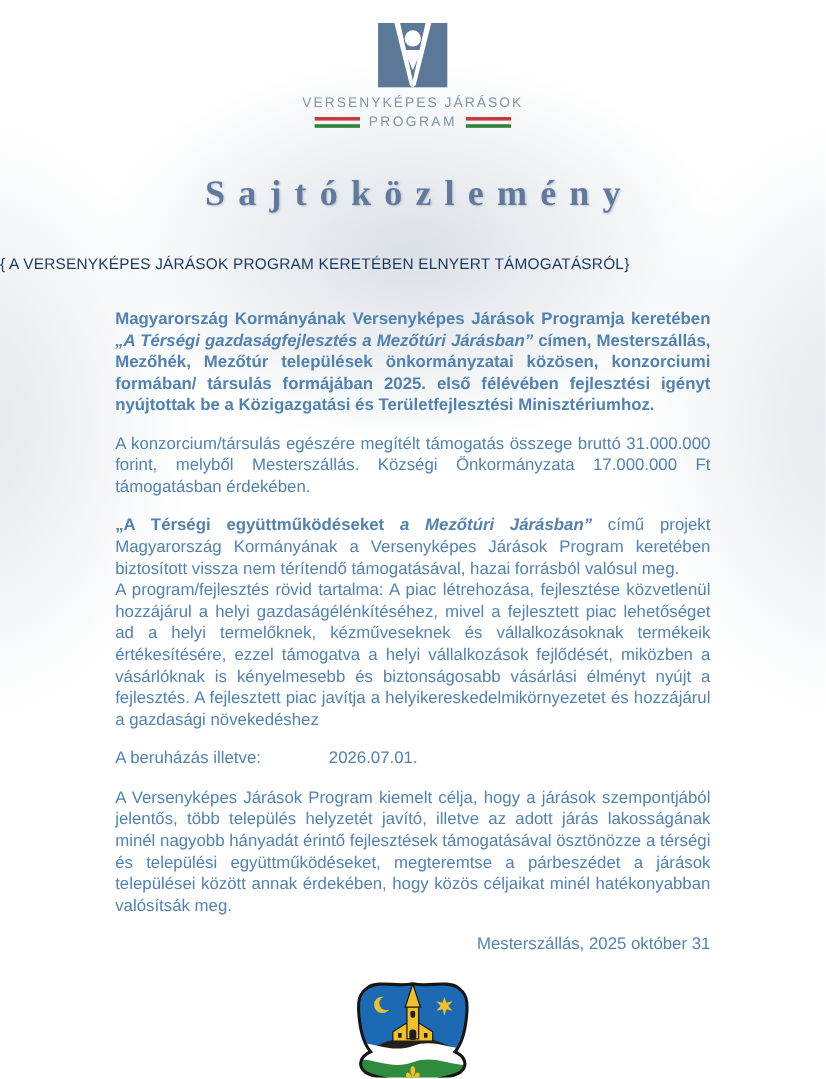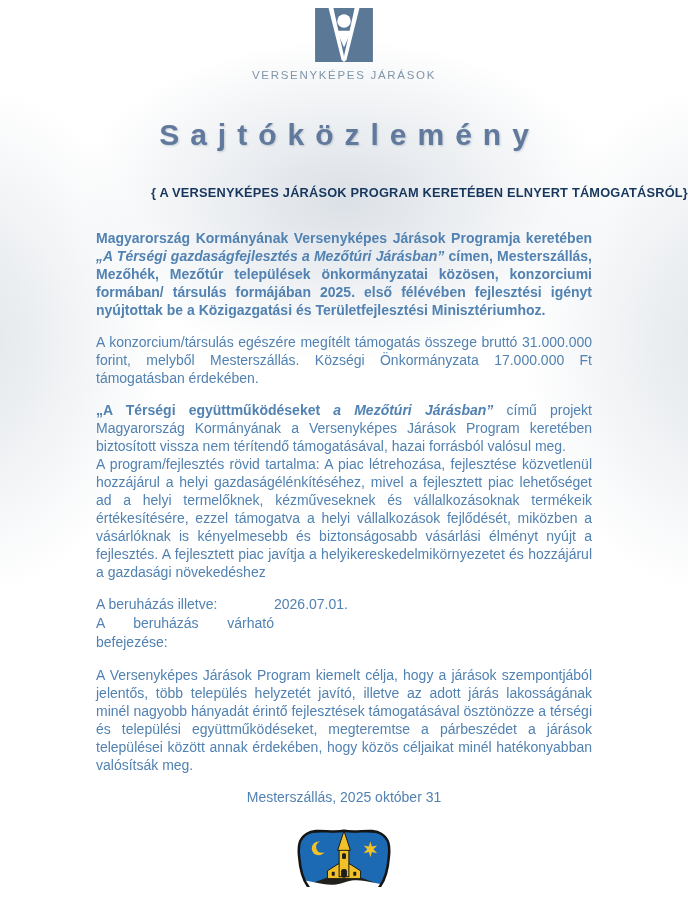--- a/index.html
+++ b/index.html
@@ -1,20 +1,20 @@
 <!DOCTYPE html>
 <html><head>
 <meta charset="utf-8">
 <style>
   * { margin:0; padding:0; box-sizing:border-box; }
   html,body { background:#fff; }
   .page {
     position:relative;
     width:688px; height:887px;
-    margin:0 auto;
+    margin:11px auto;
     overflow:hidden;
     font-family:"Liberation Sans", sans-serif;
     background:
       radial-gradient(ellipse 300px 380px at -40px 340px, rgba(214,220,226,0.75) 0%, rgba(255,255,255,0) 68%),
       radial-gradient(ellipse 300px 380px at 728px 340px, rgba(214,220,226,0.75) 0%, rgba(255,255,255,0) 68%),
       radial-gradient(ellipse 430px 260px at 344px 200px, rgba(213,219,226,0.85) 0%, rgba(255,255,255,0) 62%),
       #ffffff;
   }
   .logo-block { padding-top:8px; text-align:center; }
   .logo-mark { display:block; margin:0 auto; }
@@ -27,68 +27,79 @@
     margin-top:4px;
     display:flex; align-items:center; justify-content:center; gap:7px;
   }
   .logo-program {
     font-size:11.5px; letter-spacing:2px;
     color:#8095a8; font-weight:400;
   }
   .press-title {
     margin-top:37px;
     text-align:center;
-    font-family:Liberation Sans, sans-serif;
+    font-family:Liberation Serif, serif;
     font-weight:700;
     font-size:30px;
     letter-spacing:11px;
     text-indent:11px;
     color:#61799c;
     text-shadow:1px 1px 2px rgba(110,125,145,0.35);
   }
   .press-subtitle {
     margin-top:33px;
-    text-align:right;
+    text-align:left;
     font-size:12.8px;
-    font-weight:700;
+    font-weight:400;
     letter-spacing:0.2px;
     color:#17365d;
   }
   .content {
     margin-top:29px;
     padding:0 96px;
     color:#5182b2;
     font-size:14px;
     line-height:18px;
     text-align:justify;
   }
   .para { margin-bottom:14px; }
   .b  { font-weight:700; }
   .bi { font-weight:700; font-style:italic; }
   .dates { margin-bottom:14px; }
   .date-row { display:flex; line-height:19px; }
   .date-label { width:178px; flex:0 0 178px; }
-  .signoff { text-align:center; margin-bottom:0; }
+  .signoff { text-align:right; margin-bottom:0; }
   .crest-wrap { margin-top:16px; text-align:center; }
   .crest { display:inline-block; }
 </style>
 </head>
 <body>
 
 <div class="page">
 
   <div class="logo-block">
     <svg class="logo-mark" width="58" height="54" viewBox="0 0 60 56">
       <rect x="0" y="0" width="60" height="56" fill="#5b7896"></rect>
       <polygon points="14,0 19,0 30,50 30,56 27.5,54" fill="#ffffff"></polygon>
       <polygon points="46,0 41,0 30,50 30,56 32.5,54" fill="#ffffff"></polygon>
       <circle cx="30" cy="13.5" r="7" fill="#ffffff"></circle>
       <polygon points="22.5,23.5 37.5,23.5 30,41" fill="#ffffff"></polygon>
     </svg>
     <div class="logo-org">VERSENYKÉPES JÁRÁSOK</div>
+    <div class="logo-program-row">
+      <svg width="38" height="10" viewBox="0 0 38 10">
+        <rect x="0" y="0.5" width="38" height="3" fill="#c43a40"></rect>
+        <rect x="0" y="6.5" width="38" height="3" fill="#35813b"></rect>
+      </svg>
+      <span class="logo-program">PROGRAM</span>
+      <svg width="38" height="10" viewBox="0 0 38 10">
+        <rect x="0" y="0.5" width="38" height="3" fill="#c43a40"></rect>
+        <rect x="0" y="6.5" width="38" height="3" fill="#35813b"></rect>
+      </svg>
+    </div>
   </div>
 
   <div class="press-title">Sajtóközlemény</div>
   <div class="press-subtitle">{ A VERSENYKÉPES JÁRÁSOK PROGRAM KERETÉBEN ELNYERT TÁMOGATÁSRÓL}</div>
 
   <div class="content">
 
     <p class="para"><span class="b">Magyarország Kormányának Versenyképes Járások Programja keretében </span><span class="bi">„A Térségi gazdaságfejlesztés a Mezőtúri Járásban”</span><span class="b"> címen, Mesterszállás, Mezőhék, Mezőtúr települések önkormányzatai közösen, konzorciumi formában/ társulás formájában 2025. első félévében fejlesztési igényt nyújtottak be a Közigazgatási és Területfejlesztési Minisztériumhoz.</span></p>
 
     <p class="para">A konzorcium/társulás egészére megítélt támogatás összege bruttó 31.000.000 forint, melyből Mesterszállás. Községi Önkormányzata 17.000.000 Ft támogatásban érdekében.</p>
@@ -97,21 +108,20 @@
       <p><span class="b">„A Térségi együttműködéseket </span><span class="bi">a Mezőtúri Járásban”</span><span> című projekt Magyarország Kormányának a Versenyképes Járások Program keretében biztosított vissza nem térítendő támogatásával, hazai forrásból valósul meg.</span></p>
       <p>A program/fejlesztés rövid tartalma: A piac létrehozása, fejlesztése közvetlenül hozzájárul a helyi gazdaságélénkítéséhez, mivel a fejlesztett piac lehetőséget ad a helyi termelőknek, kézműveseknek és vállalkozásoknak termékeik értékesítésére, ezzel támogatva a helyi vállalkozások fejlődését, miközben a vásárlóknak is kényelmesebb és biztonságosabb vásárlási élményt nyújt a fejlesztés. A fejlesztett piac javítja a helyikereskedelmikörnyezetet és hozzájárul a gazdasági növekedéshez</p>
     </div>
 
     <div class="dates">
       <div class="date-row">
         <span class="date-label">A beruházás illetve:</span>
         <span class="date-value">2026.07.01.</span>
       </div>
       <div class="date-row">
-        <span class="date-label">A beruházás várható befejezése:</span>
       </div>
     </div>
 
     <p class="para">A Versenyképes Járások Program kiemelt célja, hogy a járások szempontjából jelentős, több település helyzetét javító, illetve az adott járás lakosságának minél nagyobb hányadát érintő fejlesztések támogatásával ösztönözze a térségi és települési együttműködéseket, megteremtse a párbeszédet a járások települései között annak érdekében, hogy közös céljaikat minél hatékonyabban valósítsák meg.</p>
 
     <p class="para signoff">Mesterszállás, 2025 október 31</p>
   </div>
 
   <div class="crest-wrap">
     <svg class="crest" width="108" height="127" viewBox="0 0 110 130">

